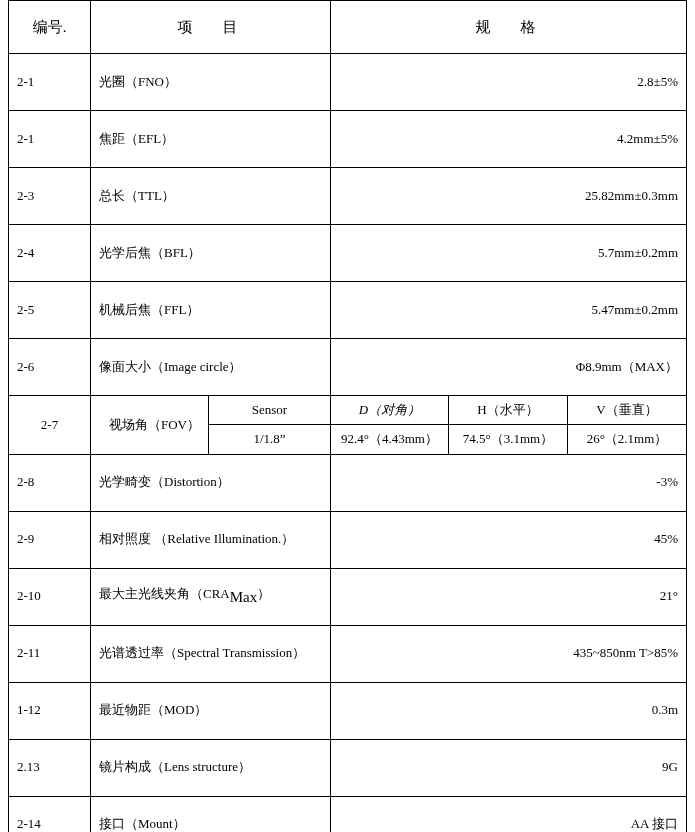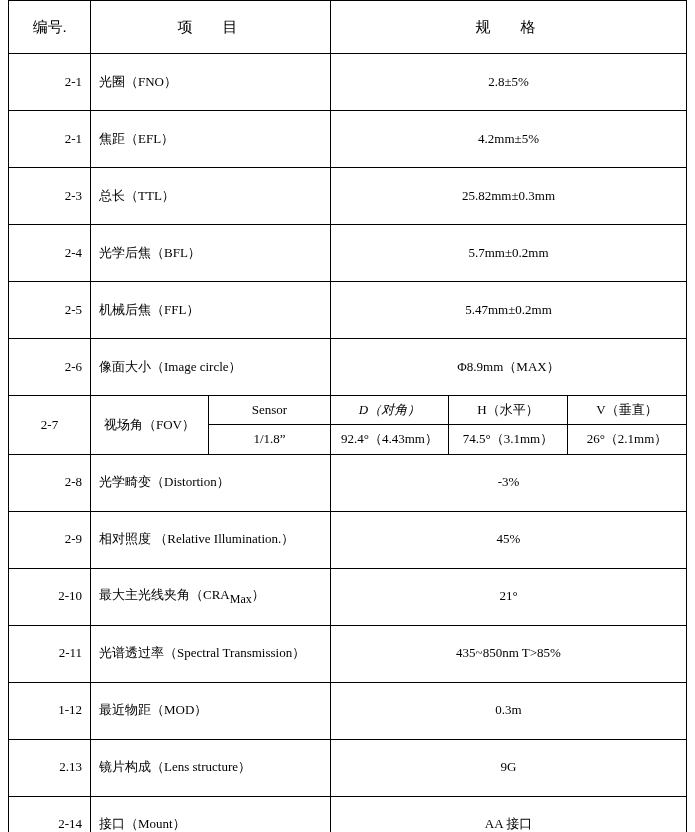--- a/index.html
+++ b/index.html
@@ -28,44 +28,44 @@
     border: 1px solid #000;
   }
   table.spec td {
     border: 1px solid #000;
     padding: 6px 8px;
     font-size: 13px;
     line-height: 1.25;
     vertical-align: middle;
     word-break: break-word;
   }
-  .c-no { width: 82px; text-align: right; }
+  .c-no { width: 82px; text-align: left; }
   .c-item { width: 272px; text-align: left; padding-left: 18px; }
-  .c-spec { text-align: center; padding-left: 10px; }
+  .c-spec { text-align: right; padding-left: 10px; }
 
   tr.head td {
     height: 44px;
     font-size: 15px;
     text-align: center;
     padding: 4px 6px;
   }
   tr.head .c-no { letter-spacing: 0px; }
 
   tr.row td { height: 44px; }
 
   
   .fov-no { text-align: center; }
-  .fov-label { text-align: center; padding-left: 18px; }
+  .fov-label { text-align: right; padding-left: 18px; }
   .fov-cell { text-align: center; padding: 6px 4px; font-size: 13px; }
   .fov-sensor { width: 118px; }
   .fov-d { width: 122px; font-style: italic; }
   .fov-h { width: 118px; }
   .fov-v { width: 118px; }
 
-  .sub { font-size: 12px; vertical-align: sub; }
+  .sub { font-size: 15px; vertical-align: sub; }
 </style>
 </head>
 <body>
 
 <div id="sheet">
   <table class="spec">
     <colgroup>
       <col style="width:82px">
       <col style="width:118px">
       <col style="width:122px">

